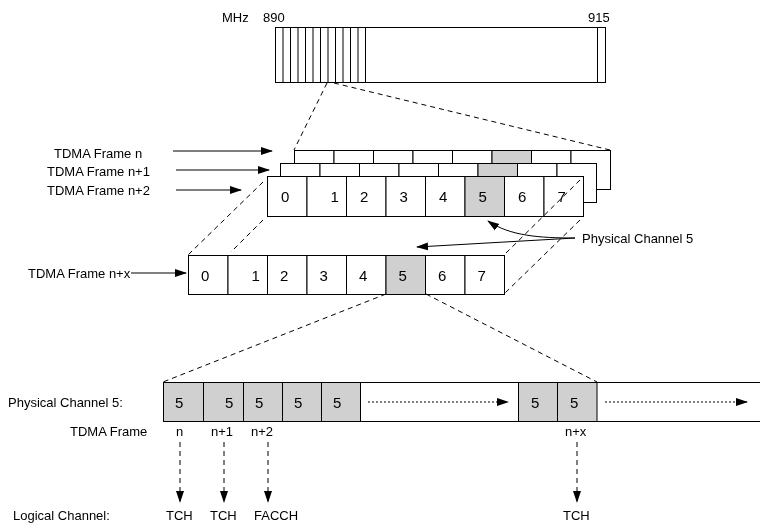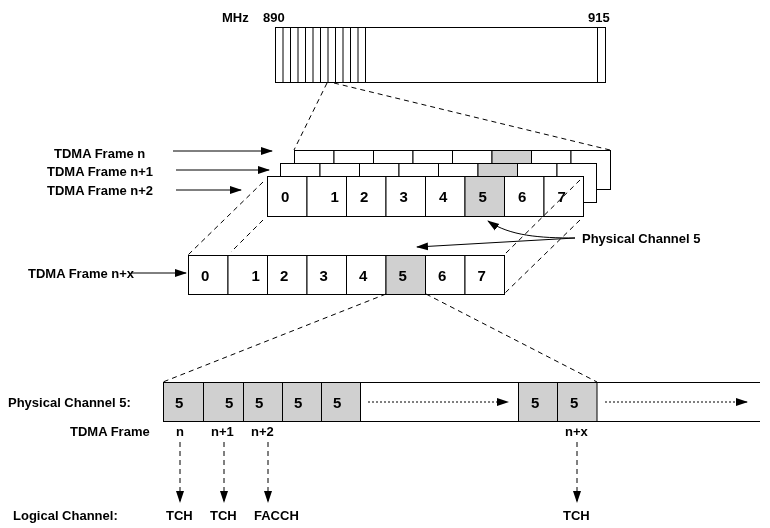--- a/index.html
+++ b/index.html
@@ -1,17 +1,17 @@
 <!DOCTYPE html>
 <html><head>
 <meta charset="utf-8">
 <style>
   html, body { margin: 0; padding: 0; background: #ffffff; }
   body { width: 770px; height: 528px; overflow: hidden; }
-  #stage { position: absolute; left: 0; top: 0; width: 770px; height: 528px; font-weight: bold; }
+  #stage { position: absolute; left: 0; top: 0; width: 770px; height: 528px; }
   svg text { font-family: "Liberation Sans", sans-serif; fill: #000; }
   .lbl { font-size: 13px; }
   .cellnum { font-size: 15px; }
   .box { fill: #fff; stroke: #000; stroke-width: 1; }
   .dash { stroke: #000; stroke-width: 1; stroke-dasharray: 5 4; fill: none; }
   .dot { stroke: #000; stroke-width: 1; stroke-dasharray: 2 2; fill: none; }
   .solid { stroke: #000; stroke-width: 1; fill: none; }
 </style>
 </head>
 <body>

